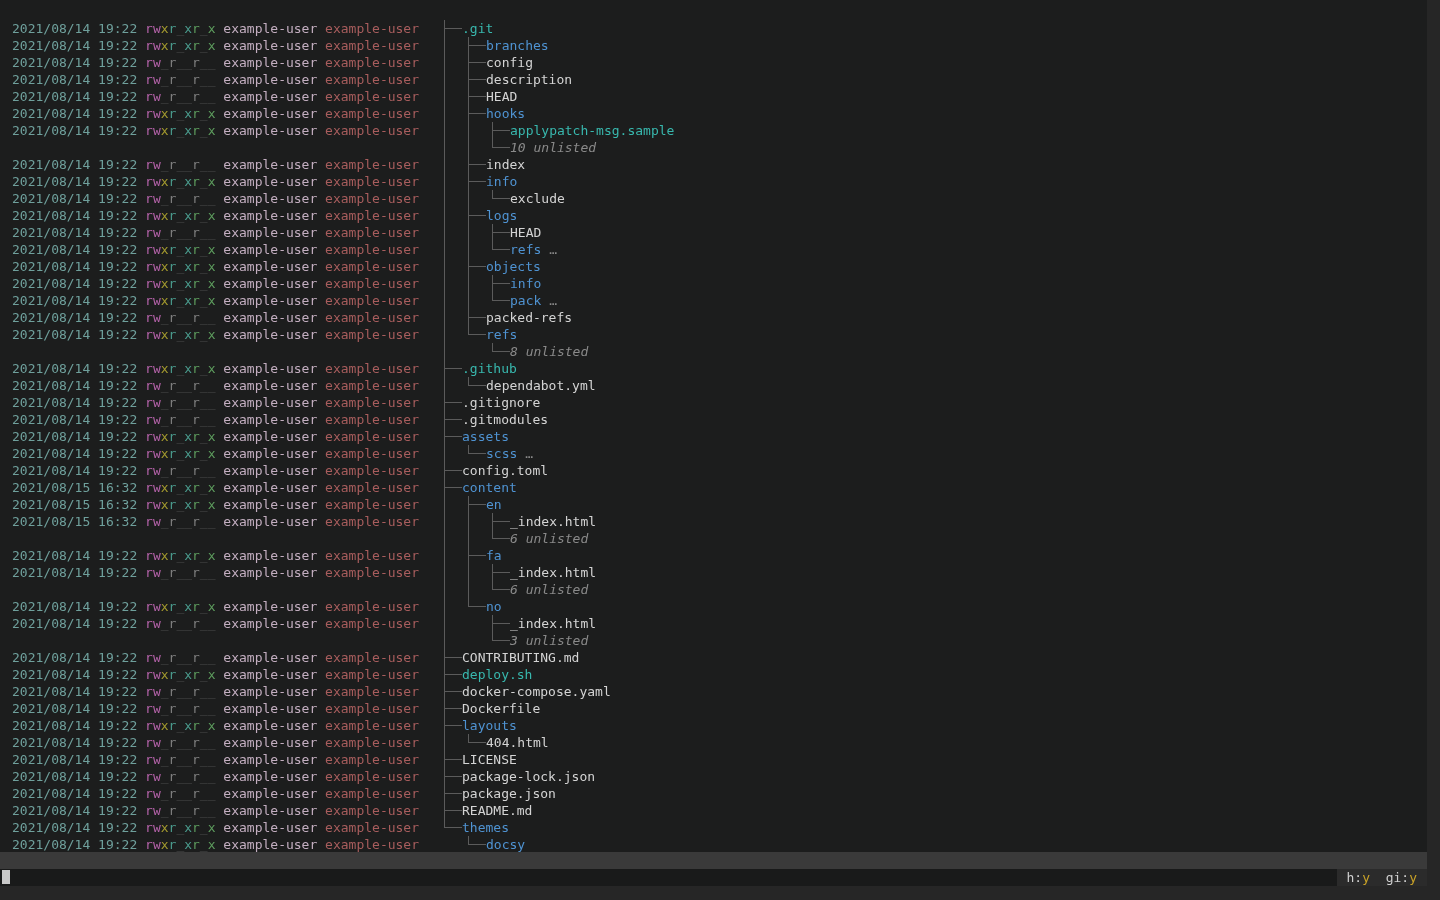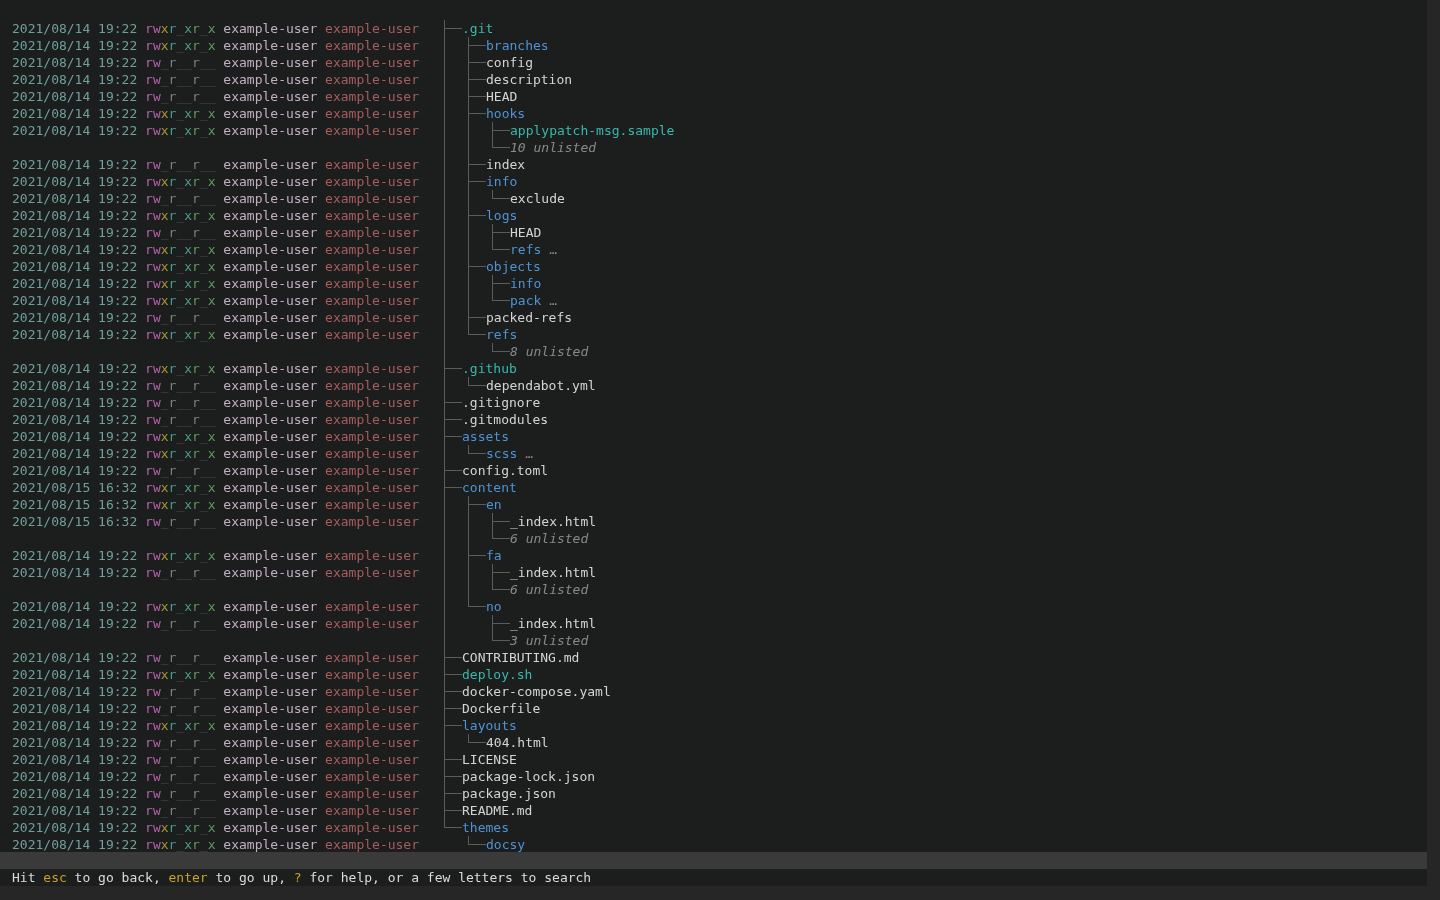--- a/index.html
+++ b/index.html
@@ -115,13 +115,17 @@
       <div class="row" style="top: 785px;"><span class="meta"><span class="c-date">2021/08/14 19:22 </span><span class="perm"><span style="color: var(--perm_pink);">rw</span><span style="color: var(--perm_dim);">_</span><span style="color: var(--perm_gray);">r</span><span style="color: var(--perm_dim);">__</span><span style="color: var(--perm_gray);">r</span><span style="color: var(--perm_dim);">__</span></span><span class="c-owner"> example-user </span><span class="c-group">example-user</span></span><span class="tree"><i class="tl v" style="left: 444px; top: 0px; height: 17px;"></i><i class="tl h" style="left: 444px; top: 8px; width: 18px;"></i></span><span class="name s-file" style="left: 462px;">package.json</span></div>
       <div class="row" style="top: 802px;"><span class="meta"><span class="c-date">2021/08/14 19:22 </span><span class="perm"><span style="color: var(--perm_pink);">rw</span><span style="color: var(--perm_dim);">_</span><span style="color: var(--perm_gray);">r</span><span style="color: var(--perm_dim);">__</span><span style="color: var(--perm_gray);">r</span><span style="color: var(--perm_dim);">__</span></span><span class="c-owner"> example-user </span><span class="c-group">example-user</span></span><span class="tree"><i class="tl v" style="left: 444px; top: 0px; height: 17px;"></i><i class="tl h" style="left: 444px; top: 8px; width: 18px;"></i></span><span class="name s-file" style="left: 462px;">README.md</span></div>
       <div class="row" style="top: 819px;"><span class="meta"><span class="c-date">2021/08/14 19:22 </span><span class="perm"><span style="color: var(--perm_pink);">rw</span><span style="color: var(--perm_yellow);">x</span><span style="color: var(--perm_teal);">r</span><span style="color: var(--perm_dim);">_</span><span style="color: var(--perm_teal);">x</span><span style="color: var(--perm_green);">r</span><span style="color: var(--perm_dim);">_</span><span style="color: var(--perm_green);">x</span></span><span class="c-owner"> example-user </span><span class="c-group">example-user</span></span><span class="tree"><i class="tl v" style="left: 444px; top: 0px; height: 9px;"></i><i class="tl h" style="left: 444px; top: 8px; width: 18px;"></i></span><span class="name s-dir" style="left: 462px;">themes</span></div>
       <div class="row" style="top: 836px;"><span class="meta"><span class="c-date">2021/08/14 19:22 </span><span class="perm"><span style="color: var(--perm_pink);">rw</span><span style="color: var(--perm_yellow);">x</span><span style="color: var(--perm_teal);">r</span><span style="color: var(--perm_dim);">_</span><span style="color: var(--perm_teal);">x</span><span style="color: var(--perm_green);">r</span><span style="color: var(--perm_dim);">_</span><span style="color: var(--perm_green);">x</span></span><span class="c-owner"> example-user </span><span class="c-group">example-user</span></span><span class="tree"><i class="tl v" style="left: 468px; top: 0px; height: 9px;"></i><i class="tl h" style="left: 468px; top: 8px; width: 18px;"></i></span><span class="name s-dir" style="left: 486px;">docsy</span></div>
     </div>
 
   <div id="statusbar">
     <span id="status-hint"><span>Hit </span><span class="key">esc</span><span> to go back, </span><span class="key">enter</span><span> to go up, </span><span class="key">?</span><span> for help, or a few letters to search</span></span>
   </div>
 
+  <div id="inputrow">
+    <span id="cursor"></span>
+    <span id="flags"><span class="flag-label">h:</span><span class="flag-value">y</span>  <span class="flag-label">gi:</span><span class="flag-value">y</span></span>
+  </div>
 </div>
 
 </body></html>

